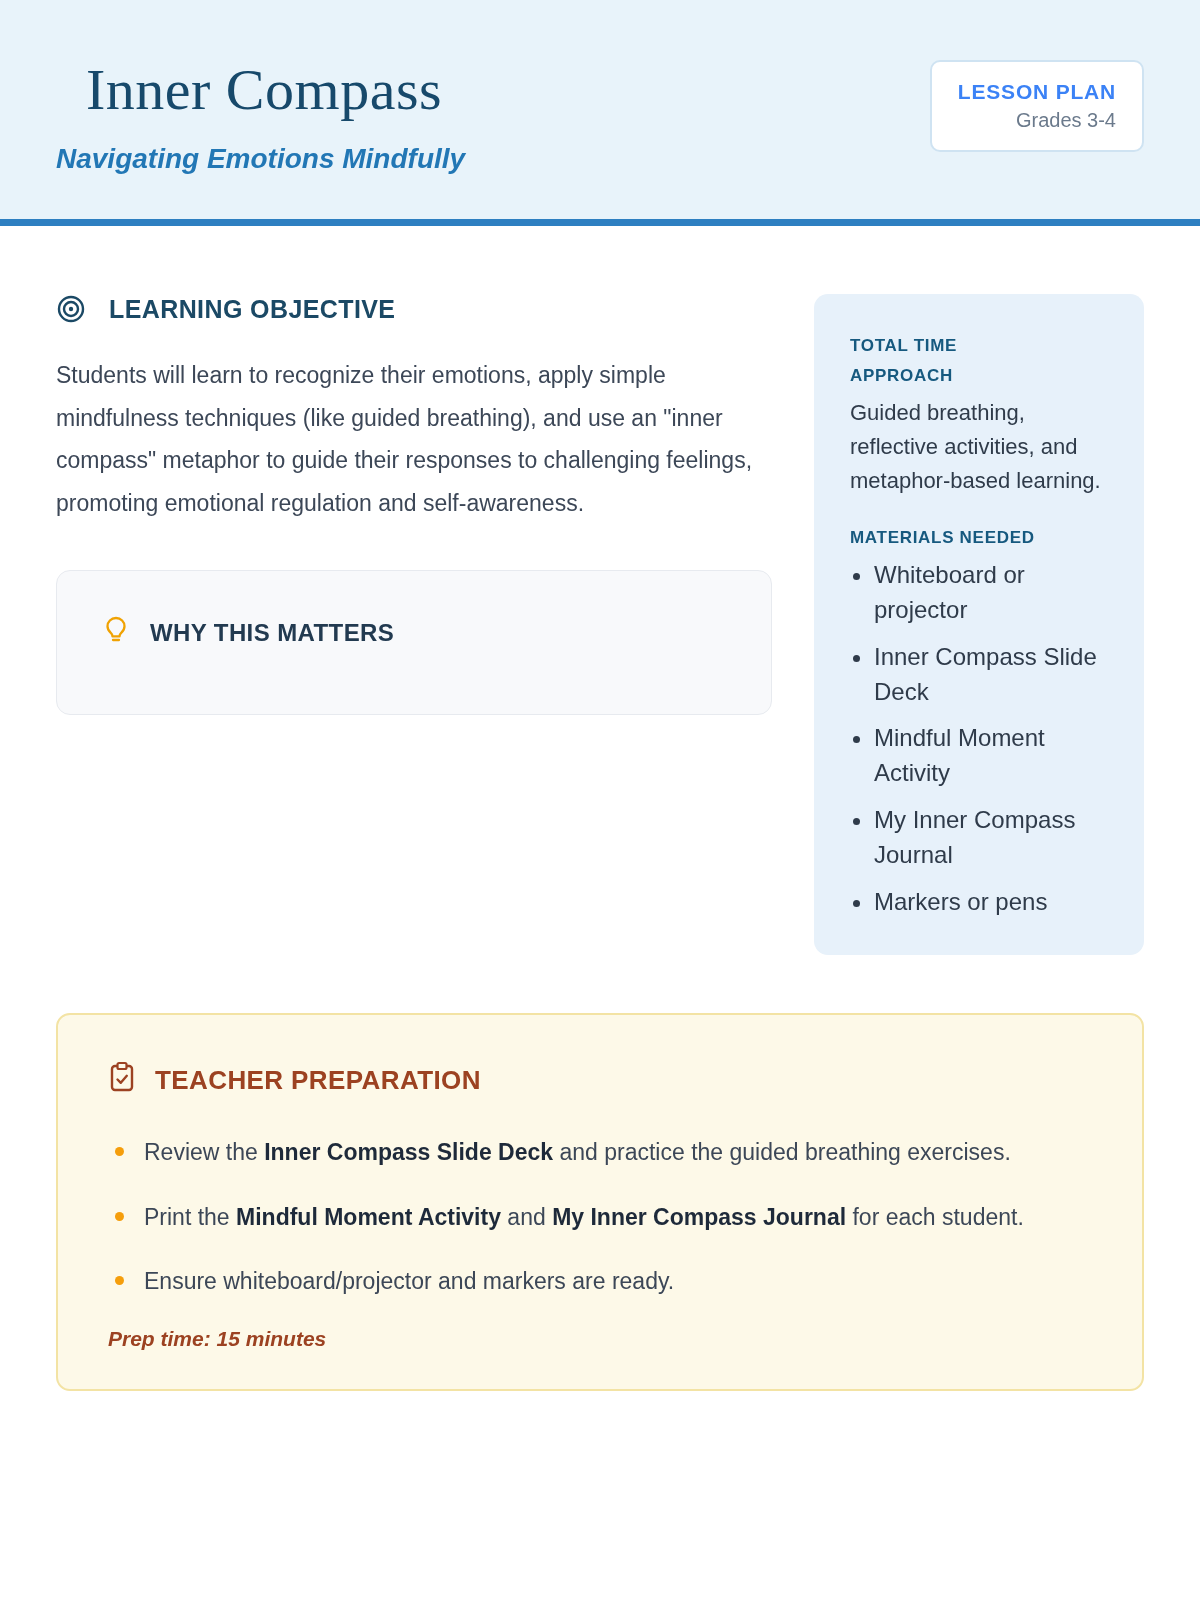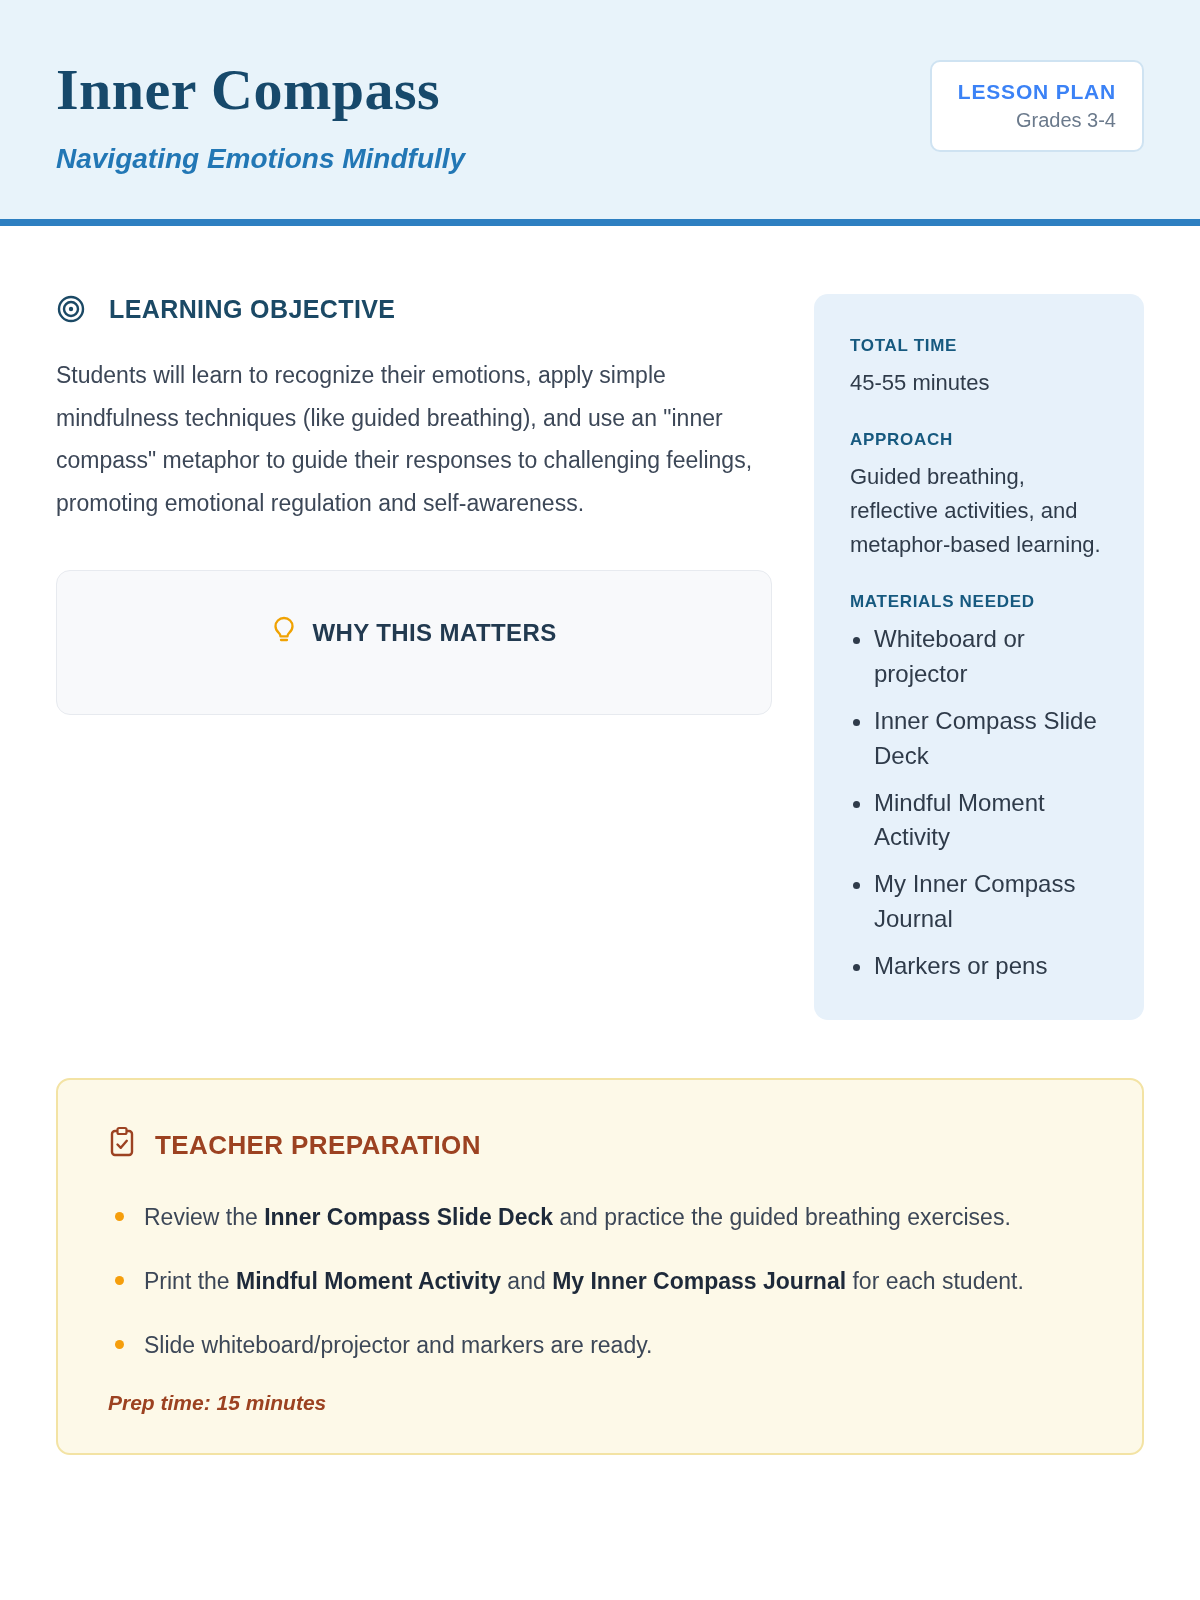--- a/index.html
+++ b/index.html
@@ -15,24 +15,25 @@
   .header {
     background: #e8f3fa;
     border-bottom: 7px solid #2d7fc1;
     padding: 56px 56px 44px 56px;
     display: flex;
     justify-content: space-between;
     align-items: flex-start;
   }
   .page-title {
     font-family: "Liberation Serif", serif;
-    font-weight: bold;
+    font-weight: normal;
     font-size: 58px;
     color: #17496b;
     letter-spacing: 0.5px;
+    margin-left: 30px;
   }
   .page-subtitle {
     margin-top: 20px;
     font-style: italic;
     font-weight: 700;
     font-size: 28px;
     color: #2277b5;
   }
   .badge {
     background: #ffffff;
@@ -89,27 +90,26 @@
   
   .why-card {
     background: #f8f9fb;
     border: 1.5px solid #e7eaef;
     border-radius: 14px;
     padding: 44px 46px;
   }
   .why-heading {
     display: flex;
     align-items: center;
-    gap: 15px;
+    gap: 21px;
     font-size: 24px;
     font-weight: bold;
     color: #223a50;
     letter-spacing: 0.4px;
     margin-bottom: 19px;
-    justify-content: center;
   }
   .why-body {
     font-style: italic;
     font-size: 23px;
     line-height: 1.85;
     color: #44505f;
   }
 
   
   .side-label {
@@ -223,21 +223,20 @@
                 <line x1="10" y1="25" x2="16" y2="25" stroke="#f0a202" stroke-width="2.3" stroke-linecap="round"></line>
               </svg>
             </span>
             <span>WHY THIS MATTERS</span>
           </h3>
         </div>
       </div>
 
       <aside class="sidebar">
         <div class="side-label">TOTAL TIME</div>
-        <div class="side-value">45-55 minutes</div>
 
         <div class="side-label">APPROACH</div>
         <div class="side-value">Guided breathing, reflective activities, and metaphor-based learning.</div>
 
         <div class="side-label">MATERIALS NEEDED</div>
         <ul class="materials-list">
             <li>Whiteboard or projector</li>
             <li>Inner Compass Slide Deck</li>
             <li>Mindful Moment Activity</li>
             <li>My Inner Compass Journal</li>
@@ -254,19 +253,19 @@
             <rect x="9.5" y="2" width="9" height="6" rx="1.5" fill="#fdf9e8" stroke="#9c4221" stroke-width="2.2"></rect>
             <path d="M9.5 18.5 L12.8 21.8 L18.8 14.8" stroke="#9c4221" stroke-width="2.4" stroke-linecap="round" stroke-linejoin="round"></path>
           </svg>
         </span>
         <span>TEACHER PREPARATION</span>
       </h2>
 
       <ul class="prep-list">
           <li><span>Review the </span><strong>Inner Compass Slide Deck</strong><span> and practice the guided breathing exercises.</span></li>
           <li><span>Print the </span><strong>Mindful Moment Activity</strong><span> and </span><strong>My Inner Compass Journal</strong><span> for each student.</span></li>
-          <li><span>Slide whiteboard/projector and markers are ready.</span></li>
+          <li><span>Ensure whiteboard/projector and markers are ready.</span></li>
         </ul>
 
       <p class="prep-time">Prep time: 15 minutes</p>
     </section>
   </main>
 </div>
 
 </body></html>

